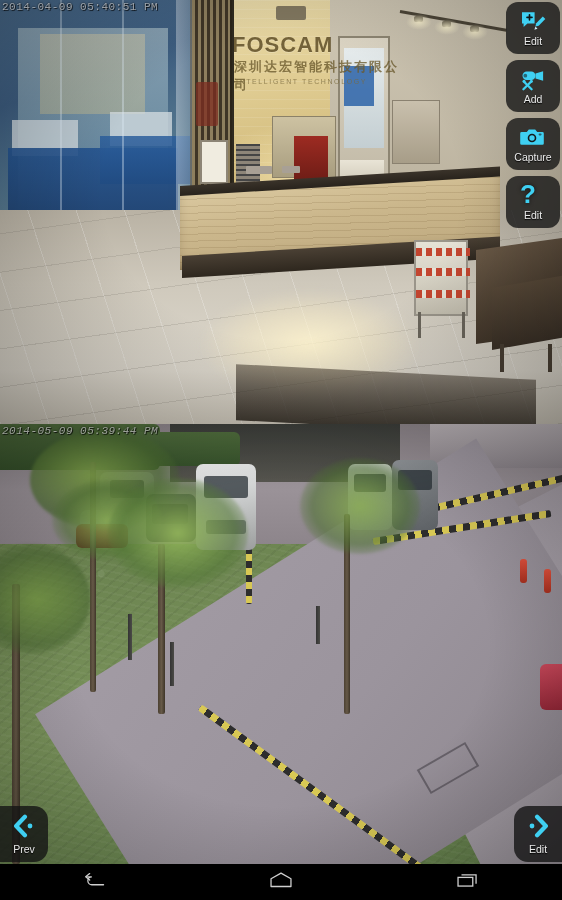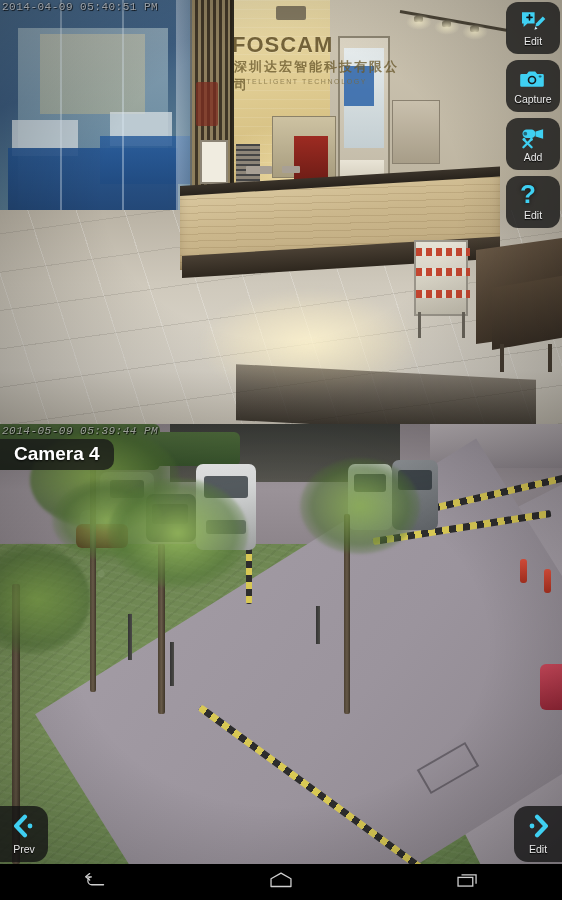--- a/index.html
+++ b/index.html
@@ -516,63 +516,62 @@
       <div class="c2-canopy" style="left:300px;top:34px;width:120px;height:96px;background:radial-gradient(ellipse at 50% 50%, rgba(132,166,80,.9), rgba(78,112,50,.6) 56%, rgba(78,112,50,0) 80%);"></div>
 
       <div class="c2-tree-trunk" style="left:12px;top:160px;width:8px;height:280px;"></div>
       <div class="c2-canopy" style="left:-30px;top:120px;width:120px;height:110px;background:radial-gradient(ellipse at 55% 50%, rgba(118,152,70,.85), rgba(70,100,46,.55) 58%, rgba(70,100,46,0) 80%);"></div>
 
       <div class="c2-vig"></div>
     </div>
   </div>
 
   <div class="timestamp" id="ts2">2014-05-09 05:39:44 PM</div>
-  <div class="cam-badge" id="badge2">Camera 4</div>
 
   <div id="toolbar">
 
     <div class="tool-btn">
       <span class="tool-ico">
         <svg viewBox="0 0 26 26" width="26" height="26">
           <path d="M2 3.2h12.6v11.2H7.4L3.6 18V14.4H2z" fill="#3fd0f2"></path>
           <path d="M7 8.3h5M9.5 5.8v5" stroke="#0f1416" stroke-width="1.7" stroke-linecap="round"></path>
           <path d="M16.2 14.2l6.6-6.6 2.5 2.5-6.6 6.6-3.3.8z" fill="#3fd0f2"></path>
           <path d="M15.4 17.6l-1 3.1 3.1-1z" fill="#cfe9f2"></path>
         </svg>
       </span>
       <span class="tool-lbl">Edit</span>
-    </div>
-
-    <div class="tool-btn">
-      <span class="tool-ico">
-        <svg viewBox="0 0 26 26" width="26" height="26">
-          <path d="M1.6 7h5.2l2-2.6h6.4l2 2.6h5.2a1.4 1.4 0 011.4 1.4v10a1.4 1.4 0 01-1.4 1.4H1.6A1.4 1.4 0 01.2 18.4v-10A1.4 1.4 0 011.6 7z" fill="#3fd0f2"></path>
-          <circle cx="12" cy="13" r="4.3" fill="#15191b"></circle>
-          <circle cx="12" cy="13" r="2.7" fill="#3fd0f2"></circle>
-          <rect x="18.6" y="8.6" width="3" height="1.8" rx=".8" fill="#15191b" opacity=".6"></rect>
-        </svg>
-      </span>
-      <span class="tool-lbl">Capture</span>
     </div>
 
     <div class="tool-btn">
       <span class="tool-ico">
         <svg viewBox="0 0 26 26" width="26" height="26">
           <rect x="2.5" y="4.5" width="13" height="8.4" rx="4.2" fill="#3fd0f2"></rect>
           <circle cx="5.3" cy="8.7" r="1.9" fill="#0f1416" opacity=".55"></circle>
           <path d="M15.5 6.4l7.6-2.1v9.4l-7.6-2.1z" fill="#3fd0f2"></path>
           <path d="M3.4 22.3l7.6-7.6" stroke="#3fd0f2" stroke-width="2.3" stroke-linecap="round"></path>
           <path d="M11.6 22.3L4 14.7" stroke="#3fd0f2" stroke-width="2.3" stroke-linecap="round"></path>
           <circle cx="4" cy="14.2" r="1.5" fill="#3fd0f2"></circle>
           <circle cx="11.4" cy="14.2" r="1.5" fill="#3fd0f2"></circle>
         </svg>
       </span>
       <span class="tool-lbl">Add</span>
     </div>
 
+    <div class="tool-btn">
+      <span class="tool-ico">
+        <svg viewBox="0 0 26 26" width="26" height="26">
+          <path d="M1.6 7h5.2l2-2.6h6.4l2 2.6h5.2a1.4 1.4 0 011.4 1.4v10a1.4 1.4 0 01-1.4 1.4H1.6A1.4 1.4 0 01.2 18.4v-10A1.4 1.4 0 011.6 7z" fill="#3fd0f2"></path>
+          <circle cx="12" cy="13" r="4.3" fill="#15191b"></circle>
+          <circle cx="12" cy="13" r="2.7" fill="#3fd0f2"></circle>
+          <rect x="18.6" y="8.6" width="3" height="1.8" rx=".8" fill="#15191b" opacity=".6"></rect>
+        </svg>
+      </span>
+      <span class="tool-lbl">Capture</span>
+    </div>
+
 
     <div class="tool-btn">
       <span class="tool-ico qmark">?</span>
       <span class="tool-lbl">Edit</span>
     </div>
 
   </div>
 
   <div class="navbtn" id="prevBtn">
     <span>

